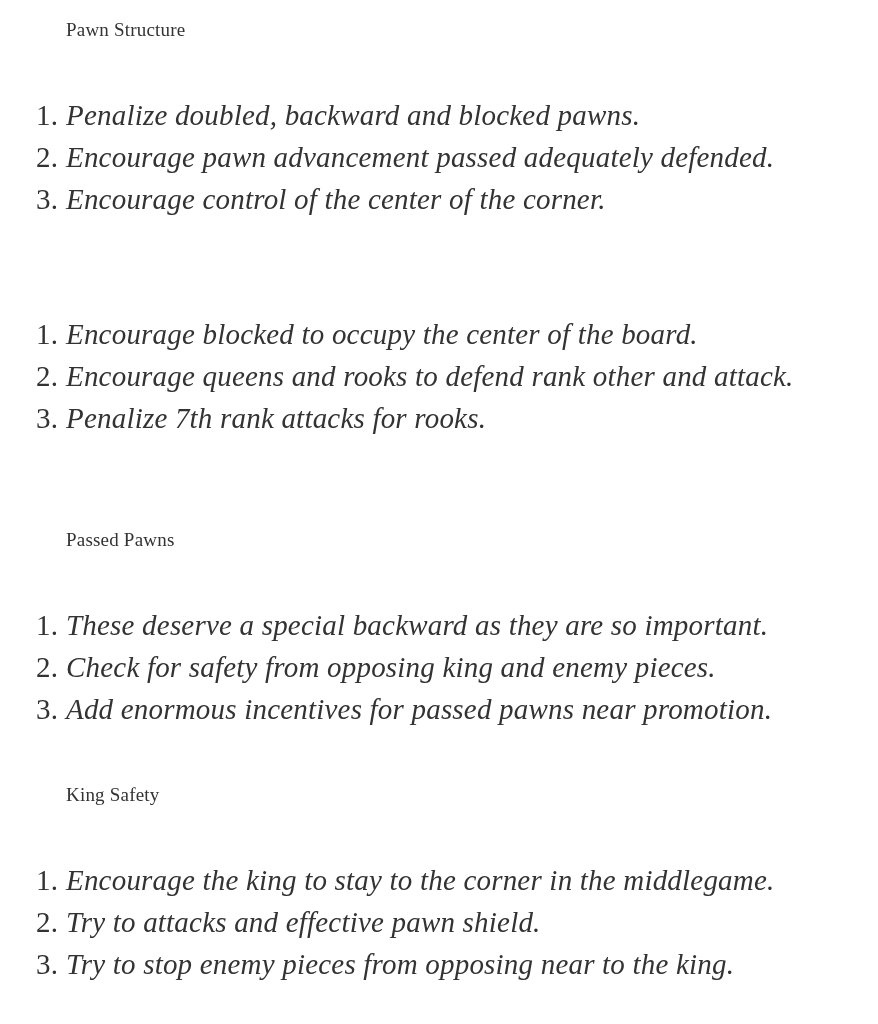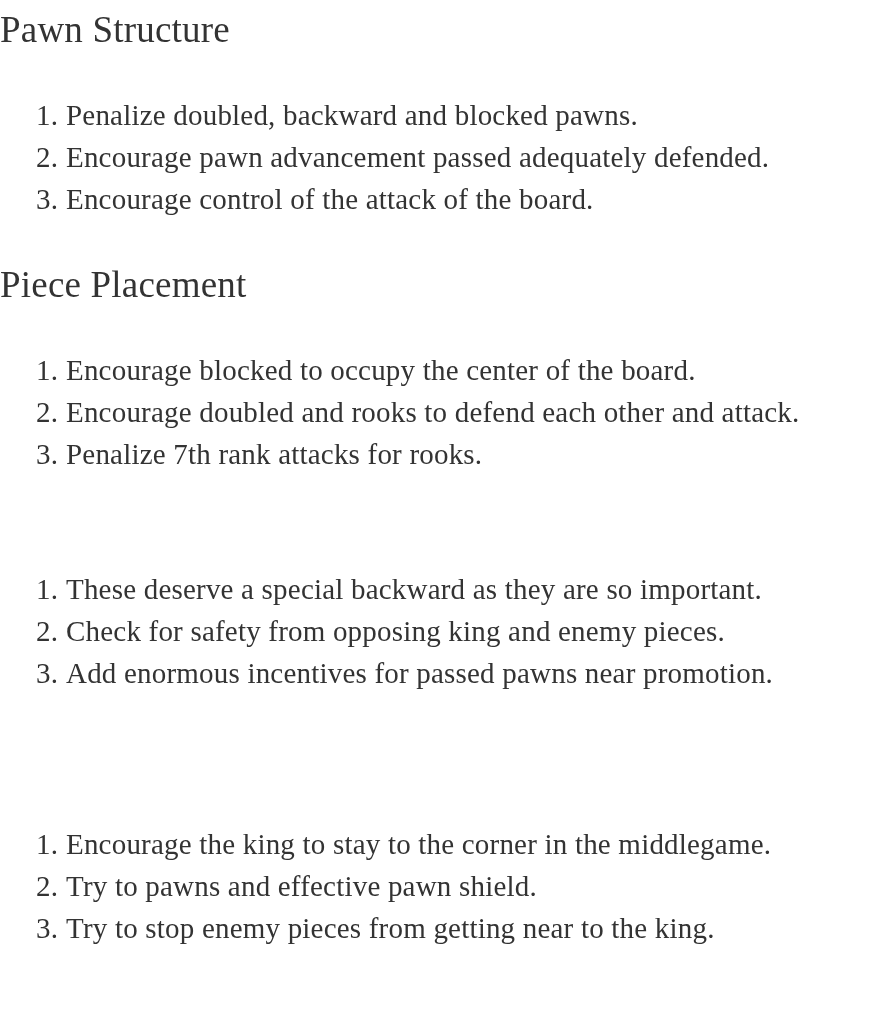--- a/index.html
+++ b/index.html
@@ -19,21 +19,22 @@
     position: absolute;
     left: 0;
     right: 0;
   }
   .section-0 { top: 12px; }
   .section-1 { top: 267px; }
   .section-2 { top: 522px; }
   .section-3 { top: 777px; }
   .heading {
     margin: 0;
-    font-size: 37px;
+    padding-left: 66px;
+    font-size: 19px;
     font-weight: 400;
     line-height: 36px;
     letter-spacing: 0.2px;
   }
   .list {
     margin: 46px 0 0 0;
     padding: 0;
     list-style: none;
   }
   .item {
@@ -42,90 +43,92 @@
     padding-left: 36px;
     font-size: 29px;
     line-height: 42px;
     letter-spacing: 0.2px;
   }
   .item-marker {
     flex: 0 0 30px;
   }
   .item-text {
     flex: 1 1 auto;
+    font-style: italic;
   }
 </style>
 </head>
 <body>
 
 <div class="page" style="background: rgb(255, 255, 255); color: rgb(51, 51, 51);">
 
   <div class="section section-0">
     <h2 class="heading">Pawn Structure</h2>
     <div class="list">
       <div class="item">
         <span class="item-marker">1.</span>
         <span class="item-text">Penalize doubled, backward and blocked pawns.</span>
       </div>
       <div class="item">
         <span class="item-marker">2.</span>
         <span class="item-text">Encourage pawn advancement passed adequately defended.</span>
       </div>
       <div class="item">
         <span class="item-marker">3.</span>
-        <span class="item-text">Encourage control of the attack of the board.</span>
+        <span class="item-text">Encourage control of the center of the corner.</span>
       </div>
     </div>
   </div>
 
   <div class="section section-1">
-    <h2 class="heading">Piece Placement</h2>
     <div class="list">
       <div class="item">
         <span class="item-marker">1.</span>
         <span class="item-text">Encourage blocked to occupy the center of the board.</span>
       </div>
       <div class="item">
         <span class="item-marker">2.</span>
-        <span class="item-text">Encourage doubled and rooks to defend each other and attack.</span>
+        <span class="item-text">Encourage queens and rooks to defend rank other and attack.</span>
       </div>
       <div class="item">
         <span class="item-marker">3.</span>
         <span class="item-text">Penalize 7th rank attacks for rooks.</span>
       </div>
     </div>
   </div>
 
   <div class="section section-2">
+    <h2 class="heading">Passed Pawns</h2>
     <div class="list">
       <div class="item">
         <span class="item-marker">1.</span>
         <span class="item-text">These deserve a special backward as they are so important.</span>
       </div>
       <div class="item">
         <span class="item-marker">2.</span>
         <span class="item-text">Check for safety from opposing king and enemy pieces.</span>
       </div>
       <div class="item">
         <span class="item-marker">3.</span>
         <span class="item-text">Add enormous incentives for passed pawns near promotion.</span>
       </div>
     </div>
   </div>
 
   <div class="section section-3">
+    <h2 class="heading">King Safety</h2>
     <div class="list">
       <div class="item">
         <span class="item-marker">1.</span>
         <span class="item-text">Encourage the king to stay to the corner in the middlegame.</span>
       </div>
       <div class="item">
         <span class="item-marker">2.</span>
-        <span class="item-text">Try to pawns and effective pawn shield.</span>
+        <span class="item-text">Try to attacks and effective pawn shield.</span>
       </div>
       <div class="item">
         <span class="item-marker">3.</span>
-        <span class="item-text">Try to stop enemy pieces from getting near to the king.</span>
+        <span class="item-text">Try to stop enemy pieces from opposing near to the king.</span>
       </div>
     </div>
   </div>
 
 </div>
 
 </body></html>

